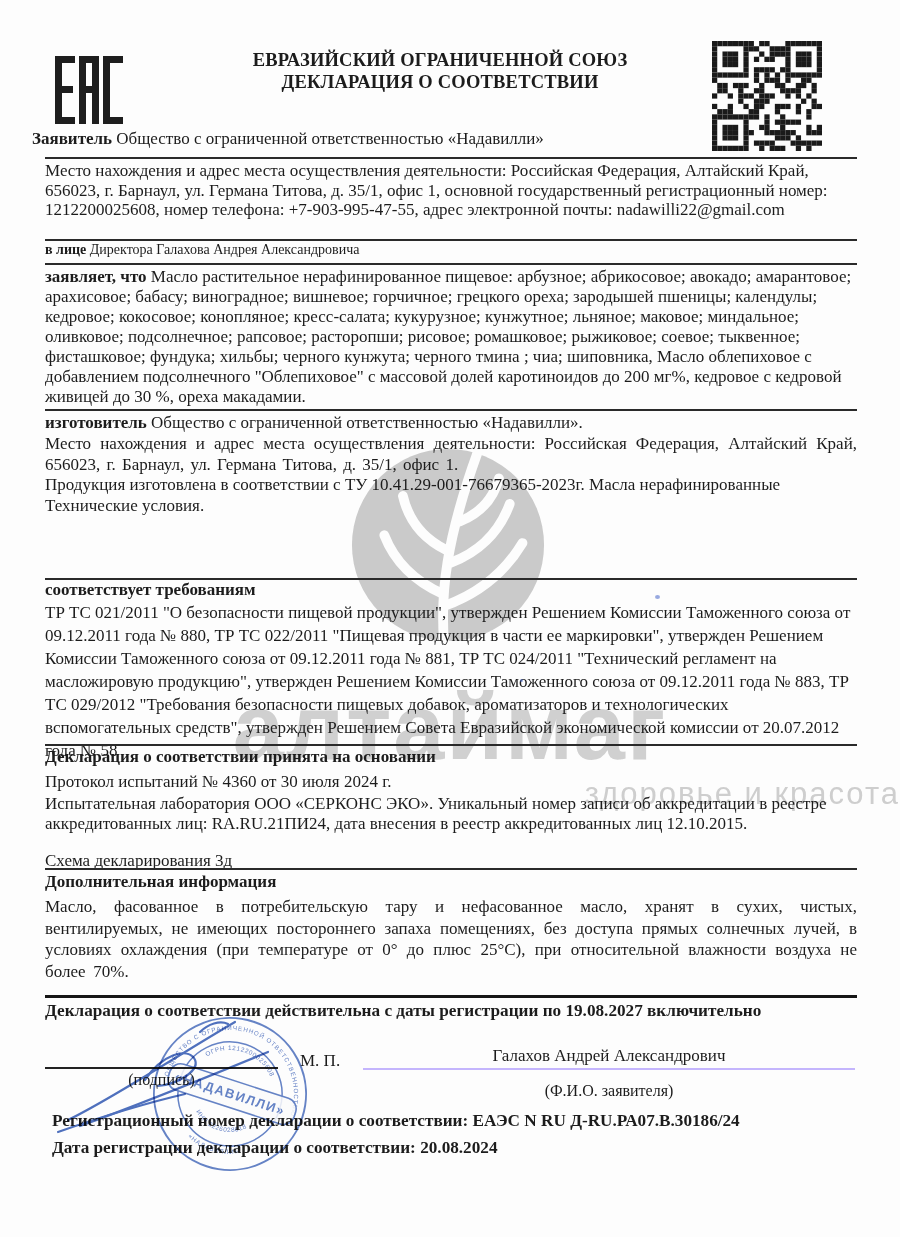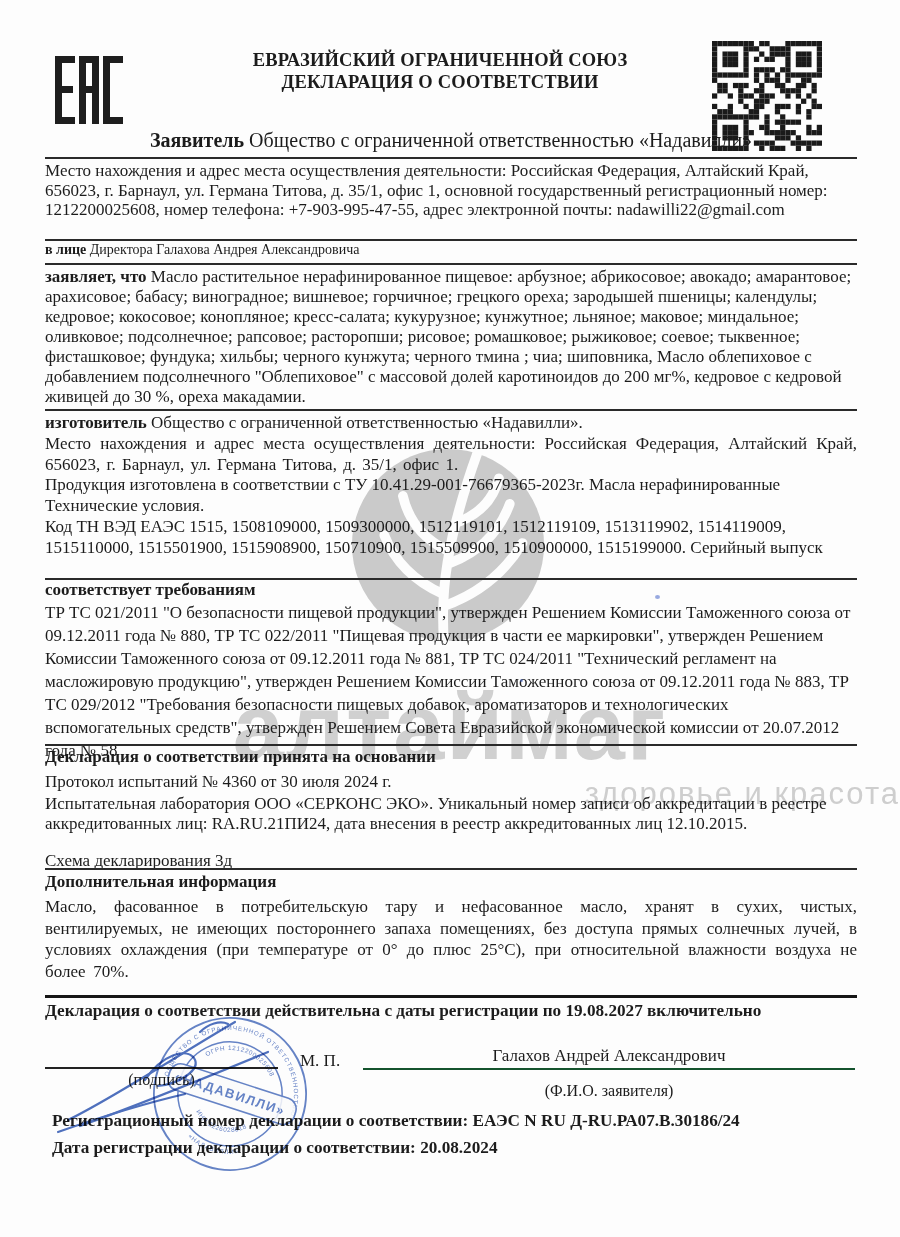--- a/index.html
+++ b/index.html
@@ -6,40 +6,40 @@
   .page{position:relative;width:900px;height:1237px;background:#fdfdfd;overflow:hidden;
         font-family:"Liberation Serif",serif;color:#1c1c1c;}
   .abs{position:absolute;}
   .content{position:absolute;inset:0;z-index:2;}
   .wm{position:absolute;inset:0;z-index:1;}
   .ink{position:absolute;z-index:3;mix-blend-mode:multiply;}
   .b{font-weight:bold;}
   .rule{position:absolute;left:45px;width:812px;height:0;border-top:2px solid #2a2a2a;}
   .rule.thick{border-top:3px solid #161616;}
   .title{left:45px;top:49px;width:790px;text-align:center;font-weight:bold;font-size:18.5px;line-height:22px;letter-spacing:.2px;}
-  .s-applicant{left:45px;top:129px;width:812px;font-size:20px;text-align:center;}
+  .s-applicant{left:32px;top:129px;width:812px;font-size:17px;}
   .s-address{left:45px;top:161px;width:812px;font-size:17px;line-height:19.5px;}
   .s-person{left:45px;top:242px;width:812px;font-size:14px;}
   .s-declares{left:45px;top:267px;width:812px;font-size:17px;line-height:20px;}
   .s-manu{left:45px;top:413px;width:812px;font-size:17px;line-height:20.8px;}
   .s-manu .js{text-align:justify;word-spacing:2px;}
   .s-comply-h{left:45px;top:580px;font-size:17px;}
   .s-comply-t{left:45px;top:601px;width:812px;font-size:17px;line-height:23px;}
   .s-basis-h{left:45px;top:747px;font-size:17px;}
   .s-protocol{left:45px;top:772px;width:812px;font-size:17px;}
   .s-lab{left:45px;top:794px;width:812px;font-size:17px;line-height:19.5px;}
   .s-scheme{left:45px;top:851px;width:812px;font-size:17px;}
   .s-add-h{left:45px;top:872px;font-size:17px;text-align:center;}
   .s-add-t{left:45px;top:896px;width:812px;font-size:17px;line-height:21.5px;text-align:justify;word-spacing:3.5px;}
   .s-validity{left:45px;top:1001px;width:812px;font-size:17.2px;}
   .sig-left{left:45px;top:1067px;width:233px;border-top:2px solid #222;text-align:center;font-size:16px;}
   .sig-left .cap{margin-top:2px;}
   .sig-mp{left:300px;top:1051px;font-size:17px;}
   .sig-right{left:363px;top:1046px;width:492px;text-align:center;font-size:17px;}
-  .sig-right .name{border-bottom:2px solid #14532d;padding-bottom:2px;}
+  .sig-right .name{border-bottom:2px solid #c4b5fd;padding-bottom:2px;}
   .sig-right .cap{margin-top:12px;font-size:16px;}
   .reg1{left:52px;top:1111px;width:812px;font-size:17.2px;}
   .reg2{left:52px;top:1138px;width:812px;font-size:17.2px;}
   .wm-brand{position:absolute;left:0;top:681px;width:900px;text-align:center;
      font-family:"Liberation Sans",sans-serif;font-weight:bold;font-size:92px;line-height:1;
      color:#c5c5c5;opacity:.8;letter-spacing:2px;}
   .wm-tag{position:absolute;left:0;top:776px;width:900px;text-align:right;
      font-family:"Liberation Sans",sans-serif;font-size:31px;color:#c9c9c9;opacity:.9;letter-spacing:2px;}
   .speck{position:absolute;width:5px;height:4px;background:rgba(70,100,200,.55);border-radius:50%;z-index:2;}
 </style>
@@ -347,21 +347,20 @@
     </div>
     <div class="rule" style="top:409px;"></div>
 
     <div class="abs s-manu">
       <div>
         <span class="b">изготовитель</span>
         <span>Общество с ограниченной ответственностью «Надавилли».</span>
       </div>
       <div class="js">Место нахождения и адрес места осуществления деятельности: Российская Федерация, Алтайский Край, 656023, г. Барнаул, ул. Германа Титова, д. 35/1, офис 1.</div>
       <div>Продукция изготовлена в соответствии с ТУ 10.41.29-001-76679365-2023г. Масла нерафинированные Технические условия.</div>
-      <div>Код ТН ВЭД ЕАЭС 1515, 1508109000, 1509300000, 1512119101, 1512119109, 1513119902, 1514119009, 1515110000, 1515501900, 1515908900, 150710900, 1515509900, 1510900000, 1515199000. Серийный выпуск</div>
     </div>
     <div class="rule" style="top:578px;"></div>
 
     <div class="abs s-comply-h b">соответствует требованиям</div>
     <div class="abs s-comply-t">ТР ТС 021/2011 "О безопасности пищевой продукции", утвержден Решением Комиссии Таможенного союза от 09.12.2011 года № 880, ТР ТС 022/2011 "Пищевая продукция в части ее маркировки", утвержден Решением Комиссии Таможенного союза от 09.12.2011 года № 881, ТР ТС 024/2011 "Технический регламент на масложировую продукцию", утвержден Решением Комиссии Таможенного союза от 09.12.2011 года № 883, ТР ТС 029/2012 "Требования безопасности пищевых добавок,  ароматизаторов и технологических вспомогательных средств", утвержден Решением Совета Евразийской экономической комиссии от 20.07.2012 года № 58</div>
     <div class="rule" style="top:744px;"></div>
 
     <div class="abs s-basis-h b">Декларация о соответствии принята на основании</div>
     <div class="abs s-protocol">Протокол испытаний № 4360 от 30 июля 2024 г.</div>
     <div class="abs s-lab">Испытательная лаборатория ООО «СЕРКОНС ЭКО». Уникальный номер записи об аккредитации в реестре аккредитованных лиц: RA.RU.21ПИ24, дата внесения в реестр аккредитованных лиц 12.10.2015.</div>

